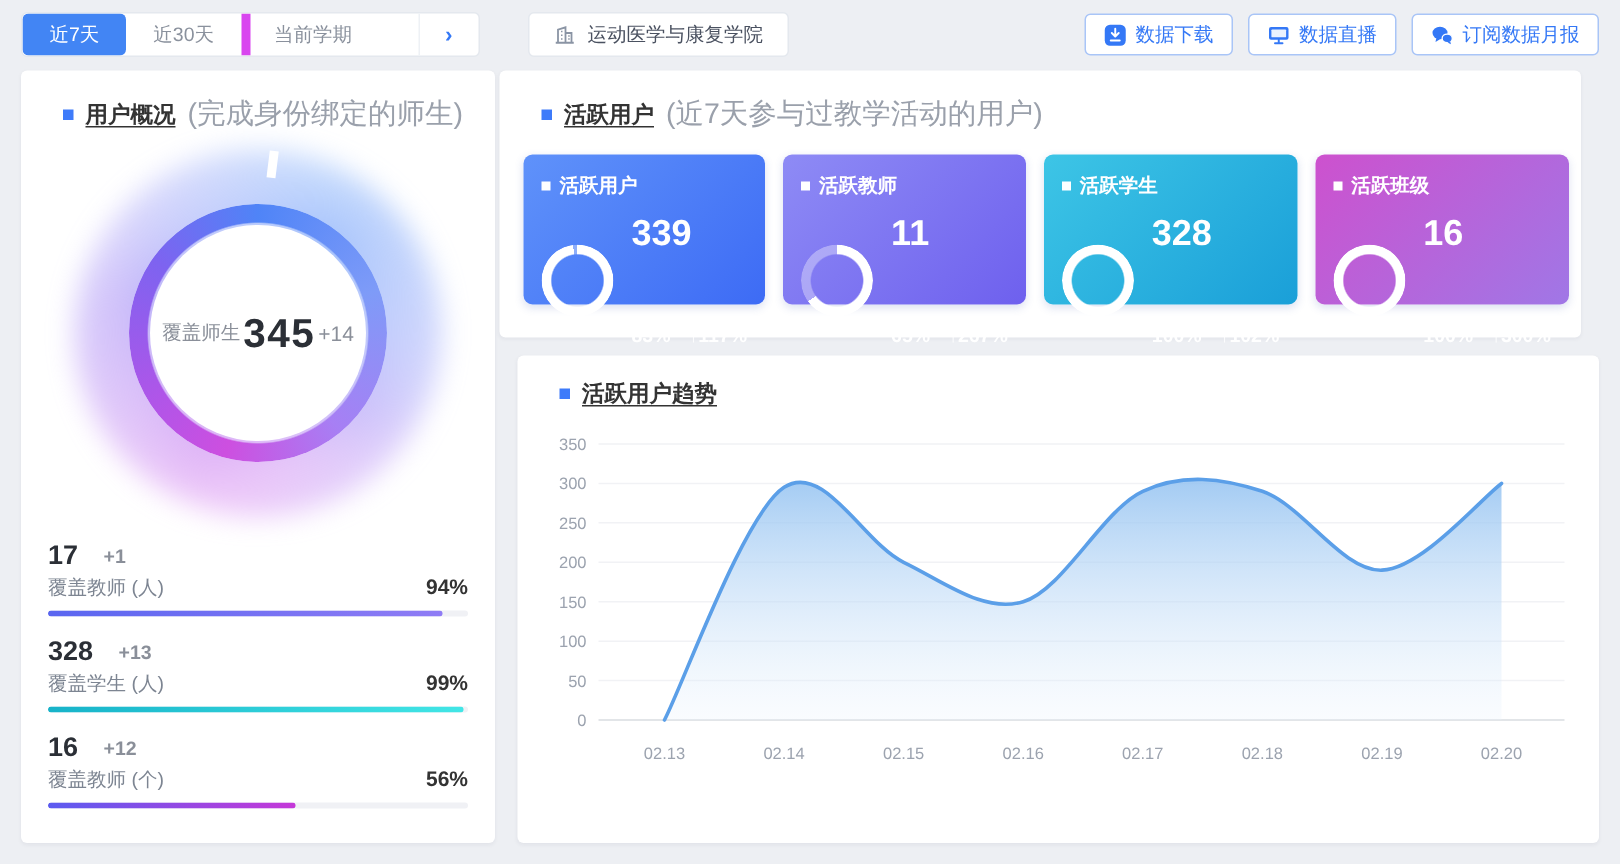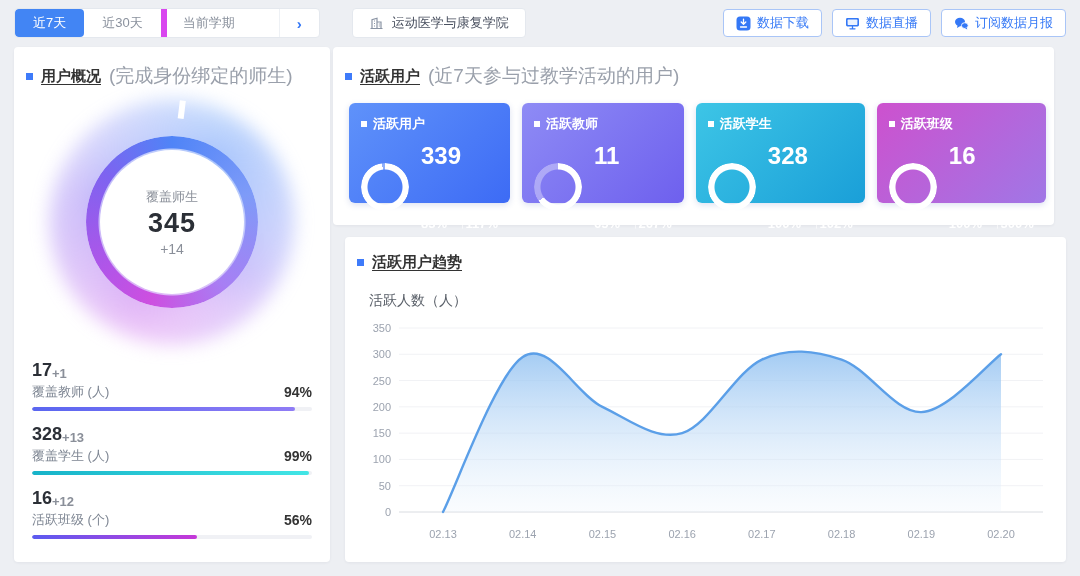--- a/index.html
+++ b/index.html
@@ -15,51 +15,51 @@
   .tab-chevron { width:40px; display:flex; align-items:center; justify-content:center; color:#3478f6; font-size:15px; font-weight:bold; border-left:1px solid #eef1f5; cursor:pointer; }
   .school-select { display:inline-flex; align-items:center; gap:8px; height:30px; margin-left:32px; padding:0 16px; background:#fff; border:1px solid #e4e8ee; border-radius:4px; font-size:13px; color:#4a5160; cursor:pointer; }
   .topbar-right { margin-left:auto; display:inline-flex; gap:10px; }
   .tool-btn { display:inline-flex; align-items:center; gap:6px; height:28px; padding:0 12px; background:#fff; border:1px solid #a9c5f7; border-radius:4px; color:#3478f6; font-size:13px; cursor:pointer; }
 
   
   .panel { position:absolute; background:#fff; border-radius:4px; box-shadow:0 1px 3px rgba(30,40,70,.06); }
   .panel-left   { left:14px;  top:47px; width:316px; height:515px; }
   .panel-cards  { left:333px; top:47px; width:721px; height:178px; }
   .panel-trend  { left:345px; top:237px; width:721px; height:325px; }
-  .panel-head { display:flex; align-items:center; gap:8px; padding:16px 16px 6px 12px;text-align:center; }
+  .panel-head { display:flex; align-items:center; gap:8px; padding:16px 16px 6px 28px;text-align:center; }
   .bullet { width:7px; height:7px; background:#3e7bfa; display:inline-block; }
   .panel-title { font-size:15px; font-weight:bold; color:#333; text-decoration:underline; text-underline-offset:3px; cursor:pointer; }
   .panel-note { font-size:19px; color:#9aa0ab; }
 
   
   .gauge-wrap { position:relative; width:238px; height:238px; margin:8px auto 0; }
   .gauge-glow { position:absolute; inset:-4px; border-radius:50%; filter:blur(9px);
     background:
       radial-gradient(circle at 68% 26%, rgba(120,168,250,.62), rgba(120,168,250,0) 58%),
       radial-gradient(circle at 22% 42%, rgba(148,128,245,.5), rgba(148,128,245,0) 58%),
       radial-gradient(circle at 36% 80%, rgba(226,138,240,.52), rgba(226,138,240,0) 58%),
       radial-gradient(circle at 78% 70%, rgba(168,148,248,.45), rgba(168,148,248,0) 58%); }
   .gauge-ring { position:absolute; left:50%; top:50%; width:172px; height:172px; margin:-86px 0 0 -86px; border-radius:50%;
     background:conic-gradient(from 0deg,#4f84f7,#7e9bf8 70deg,#a77ff4 140deg,#cd4fe0 195deg,#b155e8 235deg,#7e63f0 305deg,#4f84f7 360deg);
     -webkit-mask:radial-gradient(closest-side,transparent calc(100% - 13px),#000 calc(100% - 12px));
     mask:radial-gradient(closest-side,transparent calc(100% - 13px),#000 calc(100% - 12px)); }
   .gauge-notch { position:absolute; left:50%; top:-3px; width:6px; height:18px; margin-left:-3px; background:#fff; transform:rotate(7deg); transform-origin:50% 89px; }
   .gauge-center { position:absolute; left:50%; top:50%; width:144px; height:144px; margin:-72px 0 0 -72px; border-radius:50%; background:#fff;
-    display:flex; flex-direction:column; align-items:center; justify-content:center; gap:2px; }
+    display:flex; flex-direction:row; align-items:center; justify-content:center; gap:2px; }
   .gauge-label { font-size:13px; color:#8a8f99; }
   .gauge-value { font-size:27px; font-weight:bold; color:#2b2f36; letter-spacing:1px; }
   .gauge-delta { font-size:14px; color:#8a8f99; }
 
   
   .stats { padding:6px 18px 0; }
   .stat { margin-top:13px; }
-  .stat-top { display:flex; align-items:flex-end; gap:0; }
+  .stat-top { display:flex; align-items:center; gap:17px; }
   .stat-value { font-size:18px; font-weight:bold; color:#2b2f36; }
   .stat-delta { font-size:13px; font-weight:bold; color:#8a8f99; }
-  .stat-mid { display:flex; justify-content:space-between; align-items:center; margin-top:2px; }
+  .stat-mid { display:flex; justify-content:space-between; align-items:flex-start; margin-top:2px; }
   .stat-label { font-size:13px; color:#7d8592; }
   .stat-pct { font-size:14px; font-weight:bold; color:#333; }
   .stat-bar { height:4px; background:#f0f1f5; border-radius:2px; margin-top:6px; overflow:hidden; }
   .stat-bar-fill { height:100%; border-radius:2px; }
 
   
   .cards-row { display:grid; grid-template-columns:repeat(4,1fr); gap:12px; padding:8px 16px 0; }
   .stat-card { height:100px; border-radius:6px; padding:12px 12px 0; color:#fff; box-shadow:0 2px 6px rgba(60,90,180,.18); }
   .card-head { display:flex; align-items:center; gap:6px; }
   .card-bullet { width:6px; height:6px; background:#fff; display:inline-block; }
@@ -177,21 +177,21 @@
       <div class="stat-bar">
           <div class="stat-bar-fill" style="width: 99%; background: linear-gradient(90deg, rgb(23, 179, 201), rgb(66, 230, 230));"></div>
         </div>
     </div>
     <div class="stat">
       <div class="stat-top">
         <span class="stat-value">16</span>
         <span class="stat-delta">+12</span>
       </div>
       <div class="stat-mid">
-        <span class="stat-label">活跃班级 (个)</span>
+        <span class="stat-label">覆盖教师 (个)</span>
         <span class="stat-pct">56%</span>
       </div>
       <div class="stat-bar">
           <div class="stat-bar-fill" style="width: 59%; background: linear-gradient(90deg, rgb(91, 91, 240), rgb(197, 56, 216));"></div>
         </div>
     </div>
   </div>
 </div>
 
 <div class="panel panel-cards">
@@ -266,21 +266,20 @@
       </div>
     </div>
   </div>
 </div>
 
 <div class="panel panel-trend">
   <div class="panel-head">
     <span class="bullet"></span>
     <span class="panel-title">活跃用户趋势</span>
   </div>
-  <div class="trend-ylabel">活跃人数（人）</div>
   <svg id="trend-svg" class="trend-svg" width="705" height="248" viewBox="0 0 705 248">
       <defs>
         <linearGradient id="ag" x1="0" y1="0" x2="0" y2="1">
           <stop offset="0" stop-color="#93c2f1" stop-opacity="0.85"></stop>
           <stop offset="1" stop-color="#eaf3fc" stop-opacity="0.25"></stop>
         </linearGradient>
       </defs>
       <line x1="46" y1="200" x2="690" y2="200" stroke="#d9dce1" stroke-width="1"></line>
       <text x="38" y="204" text-anchor="end" font-size="11" fill="#9ca3af">0</text>
       <line x1="46" y1="173.71428571428572" x2="690" y2="173.71428571428572" stroke="#f1f2f5" stroke-width="1"></line>

